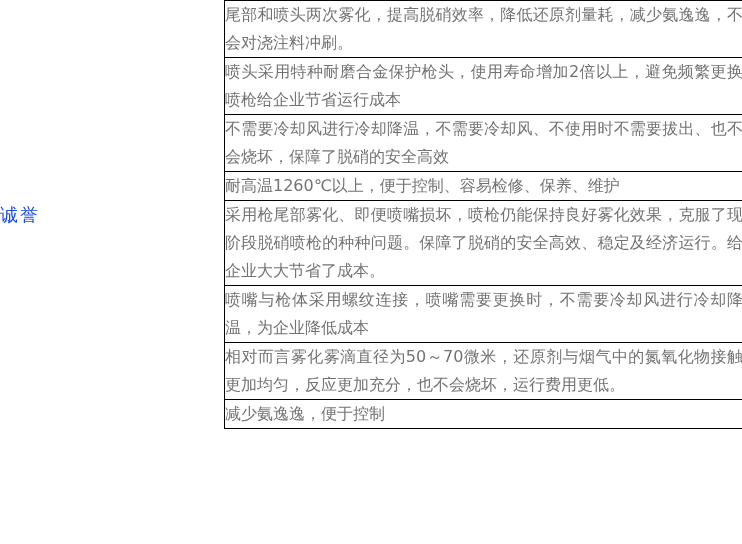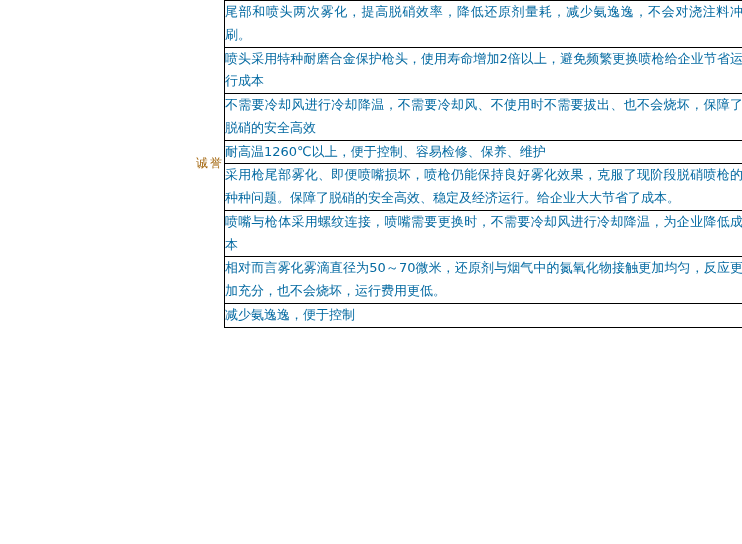--- a/index.html
+++ b/index.html
@@ -18,36 +18,36 @@
     border-collapse: collapse;
     width: 742px;
     table-layout: fixed;
   }
   .doc-table td {
     vertical-align: middle;
     padding: 0;
   }
   .label-cell {
     width: 224px;
-    text-align: right;
+    text-align: left;
     vertical-align: middle;
-    font-size: 12px;
+    font-size: 18px;
     letter-spacing: 2px;
-    color: #a16207;
+    color: #1d4ed8;
   }
   .content-cell {
     width: 518px;
     border-top: 1px solid #000;
     border-bottom: 1px solid #000;
     border-left: 1px solid #000;
     padding: 9px 12px 9px 10px;
-    font-size: 13px;
+    font-size: 16px;
     line-height: 1.75;
     text-align: justify;
-    color: #0369a1;
+    color: #737373;
     margin-left: 44px;
   }
   
   .content-cell.not-first {
     border-top: none;
   }
   .label-wrap {
     display: block;
   }
 </style>

